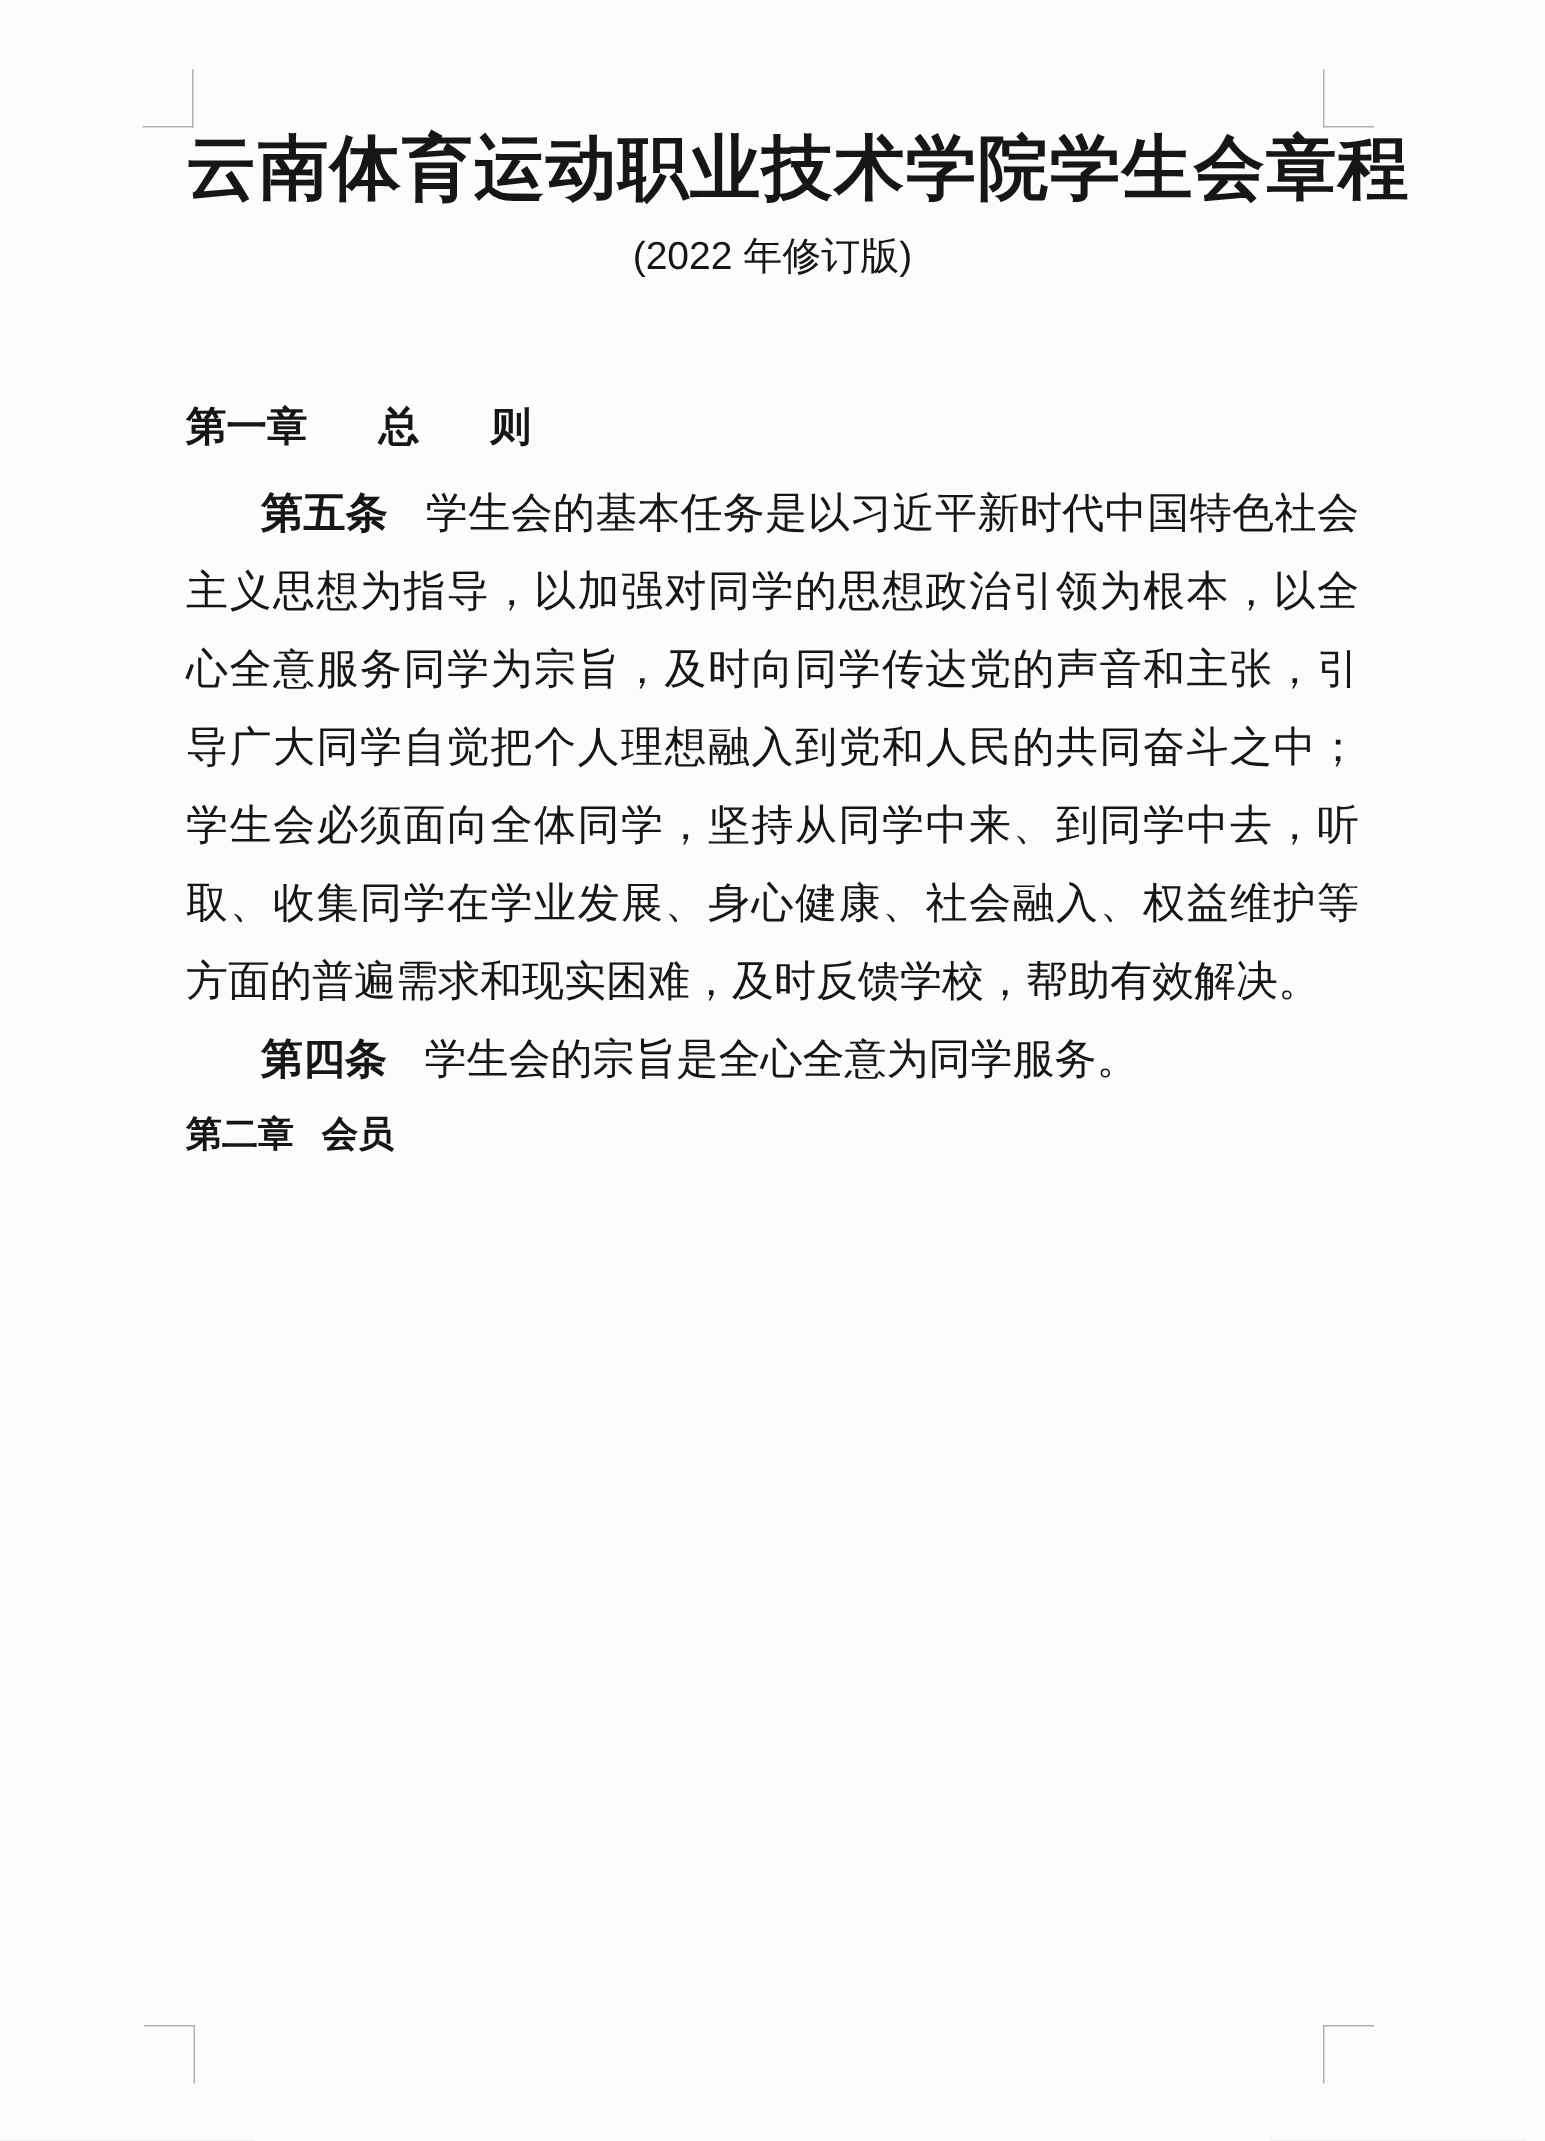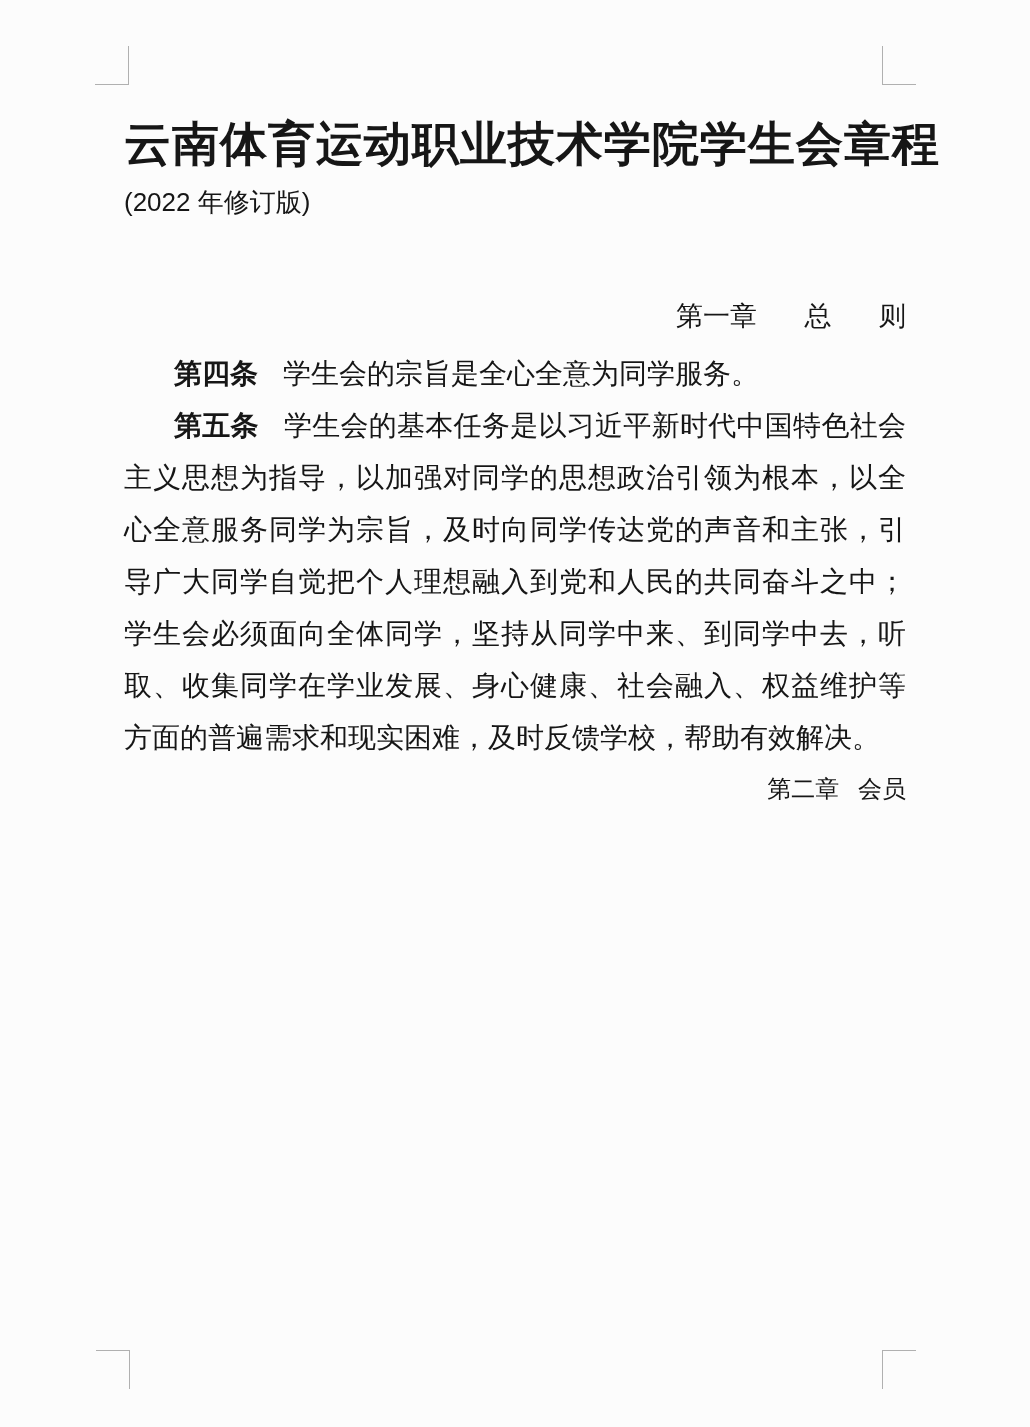--- a/index.html
+++ b/index.html
@@ -26,39 +26,40 @@
   .mark.tl { left: 95px;  top: 46px;   border-right: 1px solid #b0b0b0; border-bottom: 1px solid #b0b0b0; }
   .mark.tr { left: 882px; top: 46px;   border-left: 1px solid #b0b0b0;  border-bottom: 1px solid #b0b0b0; }
   .mark.bl { left: 96px;  top: 1350px; border-right: 1px solid #b0b0b0; border-top: 1px solid #b0b0b0; }
   .mark.br { left: 882px; top: 1350px; border-left: 1px solid #b0b0b0;  border-top: 1px solid #b0b0b0; }
 
   .content {
     padding: 0 124px;
   }
   .title {
     margin: 0;
-    padding-top: 118px;
+    padding-top: 86px;
     font-size: 47px;
     line-height: 52px;
     font-weight: 700;
     letter-spacing: 1px;
     text-align: center;
     white-space: nowrap;
   }
   .subtitle {
     margin-top: 17px;
     font-size: 26px;
     line-height: 30px;
+    text-align: center;
   }
   .chapter {
     margin: 0;
     font-size: 27px;
     line-height: 30px;
-    font-weight: 400;
-    text-align: right;
+    font-weight: 700;
+    text-align: left;
   }
   .chapter.first { margin-top: 84px; }
   .chapter.second { margin-top: 10px; font-size: 24px; }
   .gap-wide  { margin-left: 40px; }
   .gap-small { margin-left: 12px; }
 
   .body {
     margin-top: 17px;
     font-size: 28px;
     line-height: 52px;
@@ -87,22 +88,22 @@
     <h1 class="title">云南体育运动职业技术学院学生会章程</h1>
     <div class="subtitle">(2022 年修订版)</div>
 
     <h2 class="chapter first">
       <span>第一章</span>
       <span class="gap-wide">总</span>
       <span class="gap-wide">则</span>
     </h2>
 
     <div class="body">
+        <p class="para"><span class="label">第五条</span>学生会的基本任务是以习近平新时代中国特色社会主义思想为指导，以加强对同学的思想政治引领为根本，以全心全意服务同学为宗旨，及时向同学传达党的声音和主张，引导广大同学自觉把个人理想融入到党和人民的共同奋斗之中；学生会必须面向全体同学，坚持从同学中来、到同学中去，听取、收集同学在学业发展、身心健康、社会融入、权益维护等方面的普遍需求和现实困难，及时反馈学校，帮助有效解决。</p>
         <p class="para"><span class="label">第四条</span>学生会的宗旨是全心全意为同学服务。</p>
-        <p class="para"><span class="label">第五条</span>学生会的基本任务是以习近平新时代中国特色社会主义思想为指导，以加强对同学的思想政治引领为根本，以全心全意服务同学为宗旨，及时向同学传达党的声音和主张，引导广大同学自觉把个人理想融入到党和人民的共同奋斗之中；学生会必须面向全体同学，坚持从同学中来、到同学中去，听取、收集同学在学业发展、身心健康、社会融入、权益维护等方面的普遍需求和现实困难，及时反馈学校，帮助有效解决。</p>
       </div>
 
     <h2 class="chapter second">
       <span>第二章</span>
       <span class="gap-small">会员</span>
     </h2>
   </div>
 </div>
 
 </body></html>

